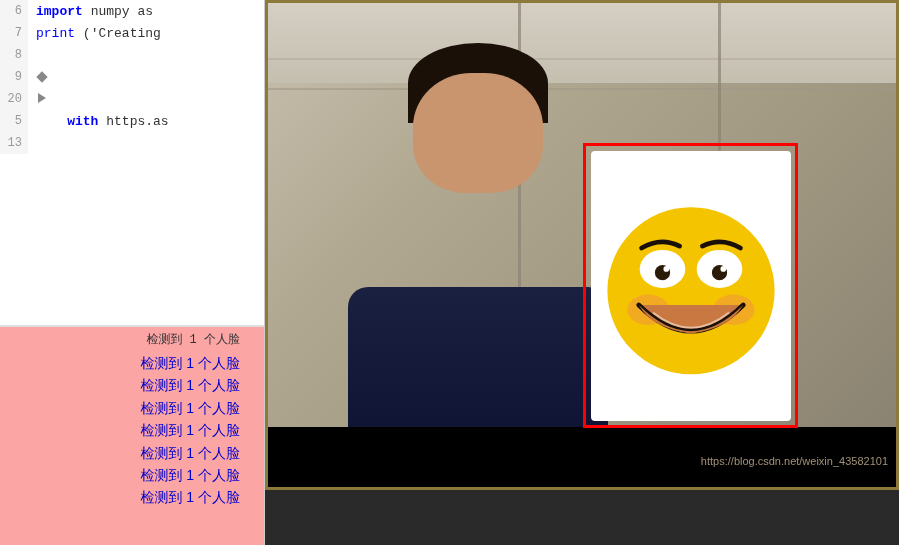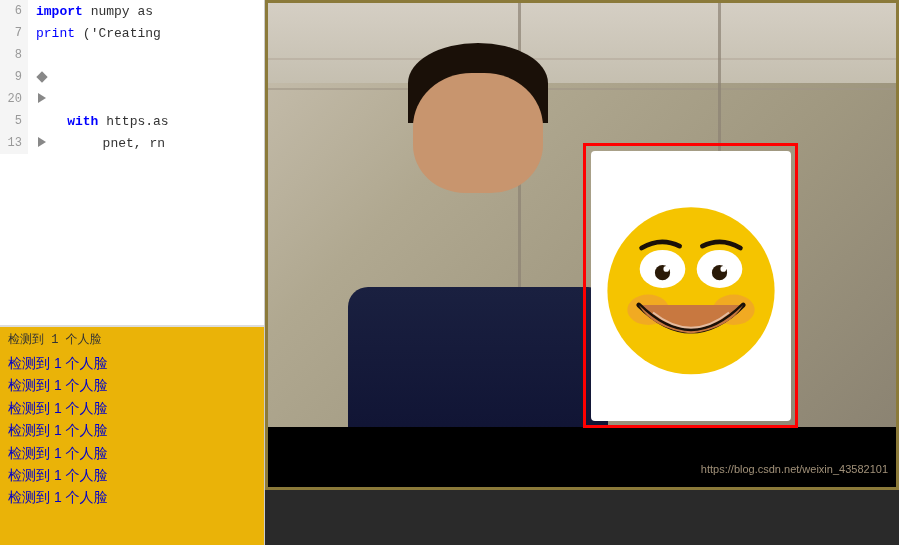--- a/index.html
+++ b/index.html
@@ -83,25 +83,26 @@
       width: 0;
       height: 0;
       border-top: 5px solid transparent;
       border-bottom: 5px solid transparent;
       border-left: 8px solid #888;
       display: inline-block;
     }
 
     
     .console-area {
-      background: #eab308;
-      padding: 4px 8px;
+      background: #fca5a5;
+      padding: 4px 24px;
       height: 220px;
       border-top: 2px solid #ddd;
       overflow: hidden;
+      text-align: right;
     }
 
     .console-header {
       font-size: 12px;
       color: #333;
       margin-bottom: 2px;
       font-family: 'Courier New', monospace;
     }
 
     .console-line {
@@ -222,21 +223,21 @@
 
     
     .emoji-svg {
       width: 190px;
       height: 190px;
     }
 
     
     .watermark {
       position: absolute;
-      bottom: 12px;
+      bottom: 20px;
       right: 8px;
       font-size: 11px;
       color: rgba(200, 180, 150, 0.8);
       font-family: Arial, sans-serif;
       z-index: 20;
     }
 
     
     .black-bar {
       position: absolute;
@@ -303,26 +304,20 @@
       <div class="code-line">
         <div class="line-number">5</div>
         <div class="line-content">
           <span class="kw-blue">&nbsp;&nbsp;&nbsp;&nbsp;with</span>
           <span> https.as</span>
         </div>
       </div>
 
       <div class="code-line">
         <div class="line-number">13</div>
-        <div class="line-content">
-          <span class="breakpoint-icon">
-              <div class="arrow-right"></div>
-            </span>
-          <span>&nbsp;&nbsp;&nbsp;&nbsp;&nbsp;&nbsp;pnet, rn</span>
-        </div>
       </div>
 
     </div>
 
     <div class="console-area">
       <div class="console-header" style="color:#333; font-size:12px; margin-bottom:4px;">检测到 1 个人脸</div>
       <div class="console-line">检测到 1 个人脸</div>
       <div class="console-line">检测到 1 个人脸</div>
       <div class="console-line">检测到 1 个人脸</div>
       <div class="console-line">检测到 1 个人脸</div>

